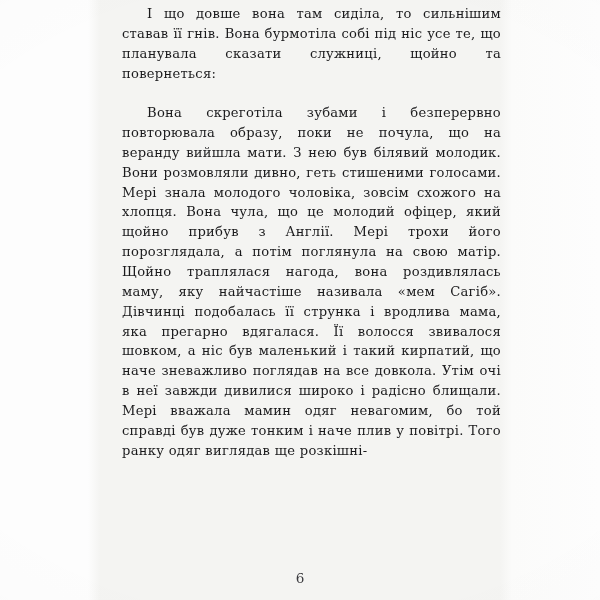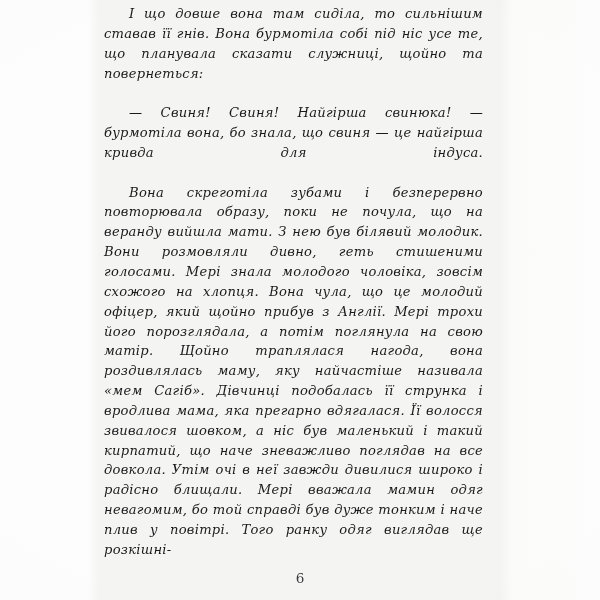--- a/index.html
+++ b/index.html
@@ -37,31 +37,30 @@
     inset: 0;
     pointer-events: none;
     background:
       radial-gradient(ellipse 120% 90% at 50% 50%,
         rgba(0,0,0,0) 55%,
         rgba(0,0,0,0.018) 100%);
   }
 
   #text-block {
     position: absolute;
-    left: 104px;
+    left: 122px;
     top: 4px;
     width: 379px;
     text-align: justify;
     text-justify: inter-word;
     font-size: 13.1px;
     line-height: 19.85px;
     color: #1a1a1c;
     letter-spacing: 0.02em;
     word-spacing: 0.01em;
-    font-style: italic;
     -webkit-font-smoothing: antialiased;
   }
 
   #text-block p {
     margin: 0;
     text-indent: 25px;
     text-align: justify;
   }
   #text-block p.dialogue {
     text-indent: 25px;
@@ -89,19 +88,18 @@
 </style>
 </head>
 <body>
 
 <div id="page">
 
   <div id="paper-grain"></div>
 
   <div id="text-block">
     <p class="narrative">І що довше вона там сиділа, то сильнішим ставав її гнів. Вона бурмотіла собі під ніс усе те, що планувала сказати служниці, щойно та повернеться:</p>
-    <p class="dialogue">— Свиня! Свиня! Найгірша свинюка! — бурмотіла вона, бо знала, що свиня — це найгірша кривда для індуса.</p>
     <p class="narrative nostretch">Вона скреготіла зубами і безперервно повторювала образу, поки не почула, що на веранду вийшла мати. З нею був білявий молодик. Вони розмовляли дивно, геть стишеними голосами. Мері знала молодого чоловіка, зовсім схожого на хлопця. Вона чула, що це молодий офіцер, який щойно прибув з Англії. Мері трохи його порозглядала, а потім поглянула на свою матір. Щойно траплялася нагода, вона роздивлялась маму, яку найчастіше називала «мем Сагіб». Дівчинці подобалась її струнка і вродлива мама, яка прегарно вдягалася. Її волосся звивалося шовком, а ніс був маленький і такий кирпатий, що наче зневажливо поглядав на все довкола. Утім очі в неї завжди дивилися широко і радісно блищали. Мері вважала мамин одяг невагомим, бо той справді був дуже тонким і наче плив у повітрі. Того ранку одяг виглядав ще розкішні-</p>
   </div>
 
   <div id="folio">6</div>
 
 </div>
 
 </body></html>

